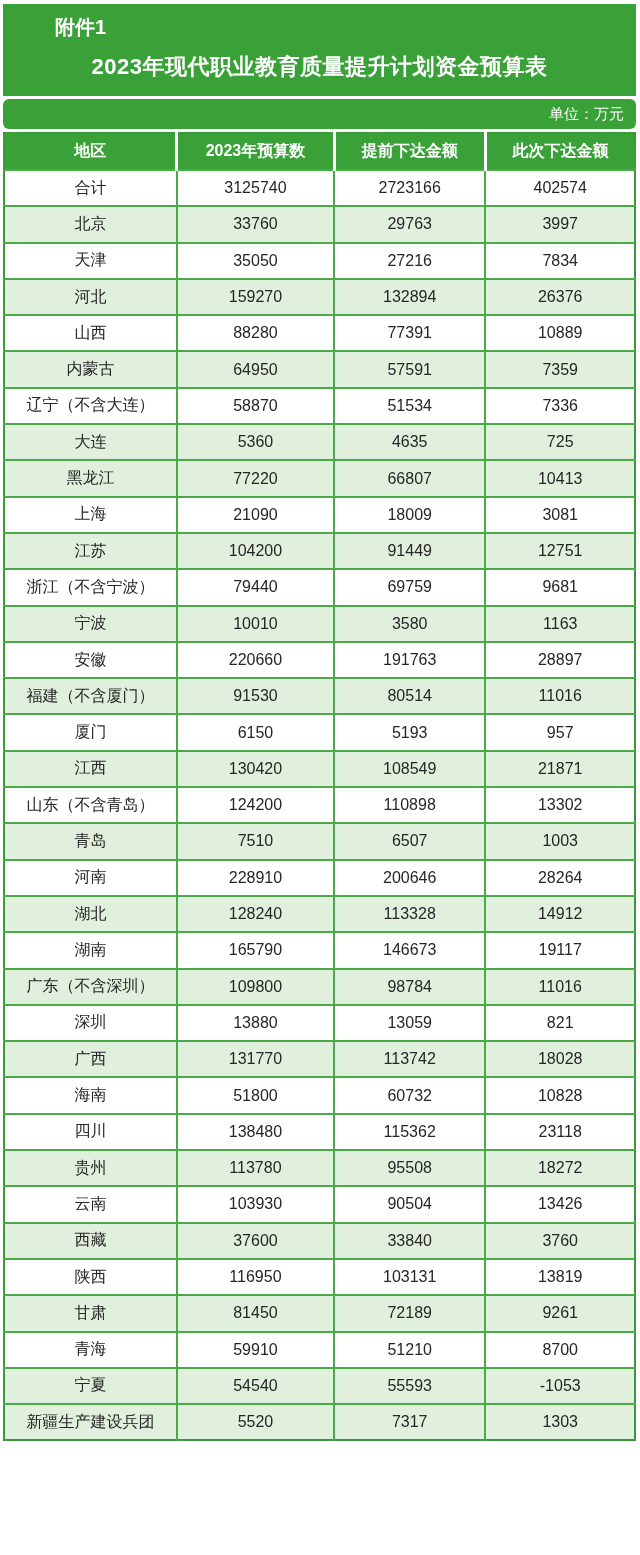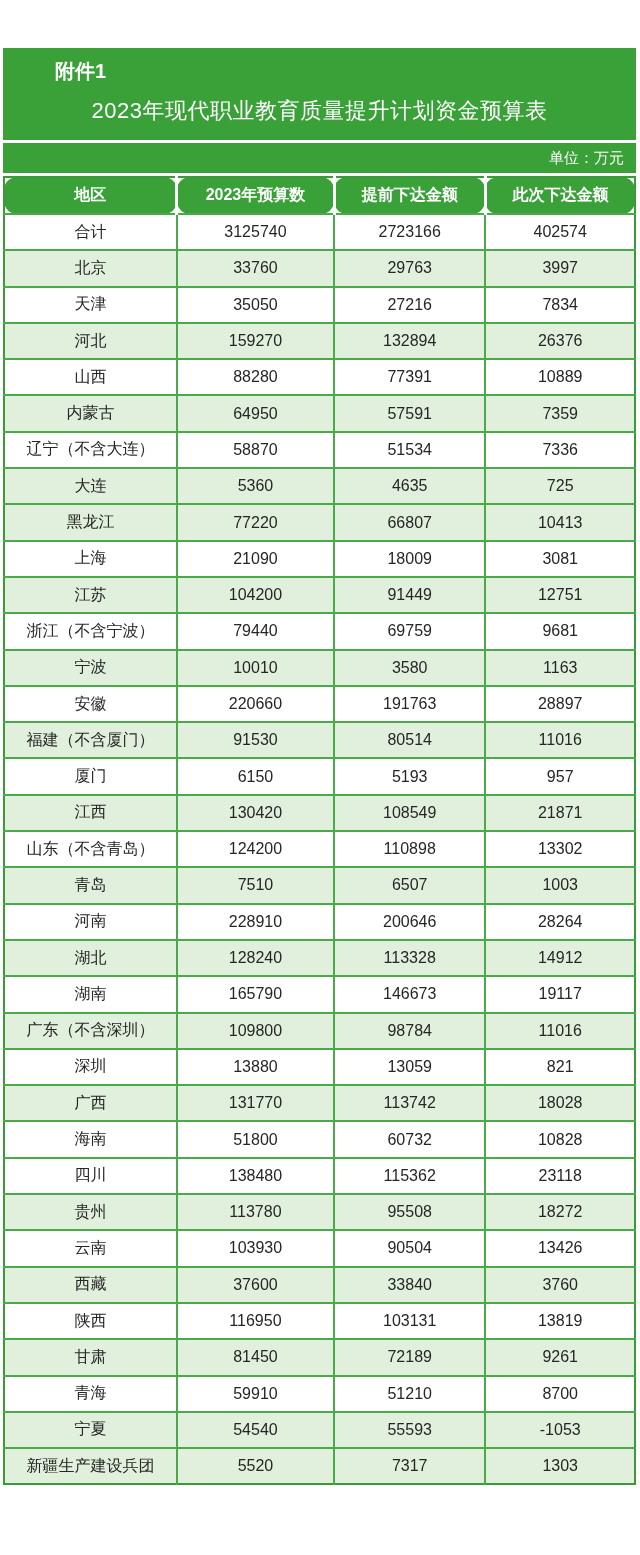--- a/index.html
+++ b/index.html
@@ -13,68 +13,67 @@
   html,body{margin:0;padding:0;background:#ffffff;}
   body{
     width:640px;
     font-family:"Liberation Sans","DejaVu Sans",sans-serif;
     -webkit-font-smoothing:antialiased;
   }
   .page{padding:4px 4px 7px 3px;}
   .banner{
     background:var(--header-green);
     padding:10px 0 15px 0;
-    margin-top:44px;
   }
   .attachment{
     color:var(--header-text);
     font-weight:bold;
     font-size:20px;
     line-height:26px;
     padding-left:52px;
   }
   .title{
     color:var(--header-text);
-    font-weight:normal;
+    font-weight:bold;
     font-size:22px;
     line-height:28px;
     text-align:center;
     margin-top:13px;
     letter-spacing:0.5px;
   }
   .gap{height:3px;background:#ffffff;}
   .unit-band{
     background:var(--header-green);
     height:30px;
     line-height:30px;
     text-align:right;
     padding-right:12px;
     color:var(--header-text);
     font-size:15px;
+    border-radius:6px;
   }
   table{
     width:100%;
     border-collapse:collapse;
     table-layout:fixed;
     border:2px solid var(--outer-green);
   }
   col.c-region{width:27.4%;}
   col.c-budget{width:24.9%;}
   col.c-advance{width:24.0%;}
   col.c-current{width:23.7%;}
   th{
     background:var(--header-green);
     color:var(--header-text);
     font-size:16px;
     font-weight:bold;
     height:35px;
     border-right:3px solid #ffffff;
     text-align:center;
     padding:0;
-    border-radius:13px;
   }
   th:last-child{border-right:none;margin-left:32px;}
   td{
     height:34.3px;
     text-align:center;
     font-size:16px;
     color:var(--text-dark);
     border-top:2px solid var(--grid-green);
     border-right:2px solid var(--grid-green);
     padding:0 2px;

